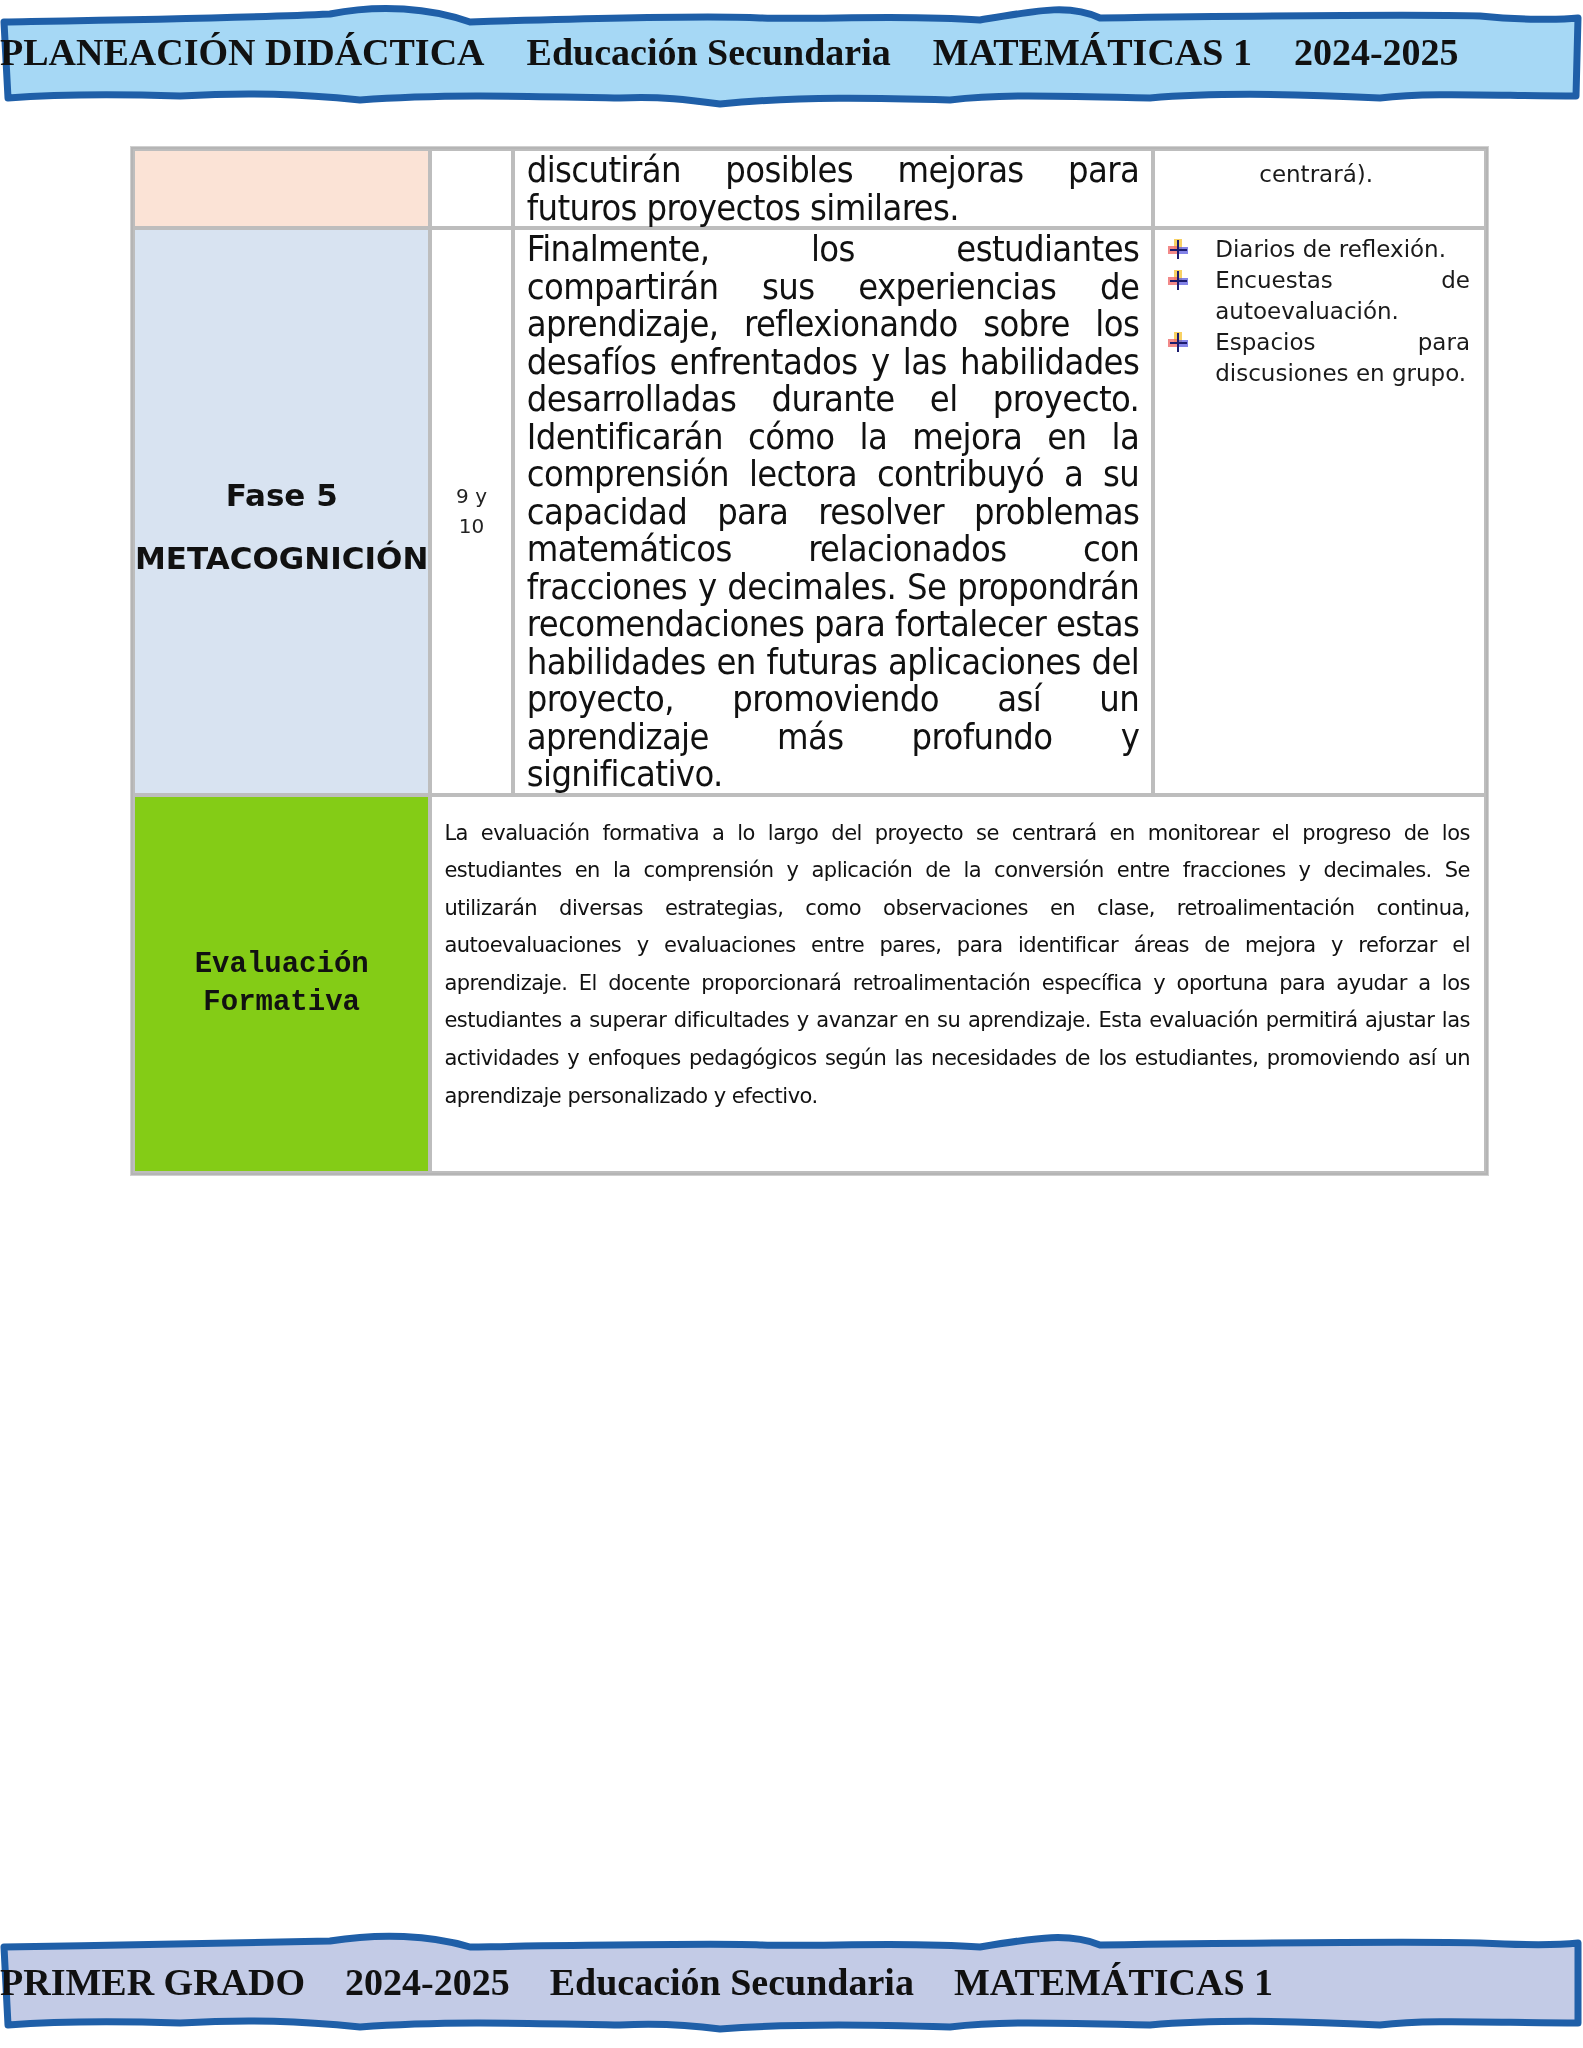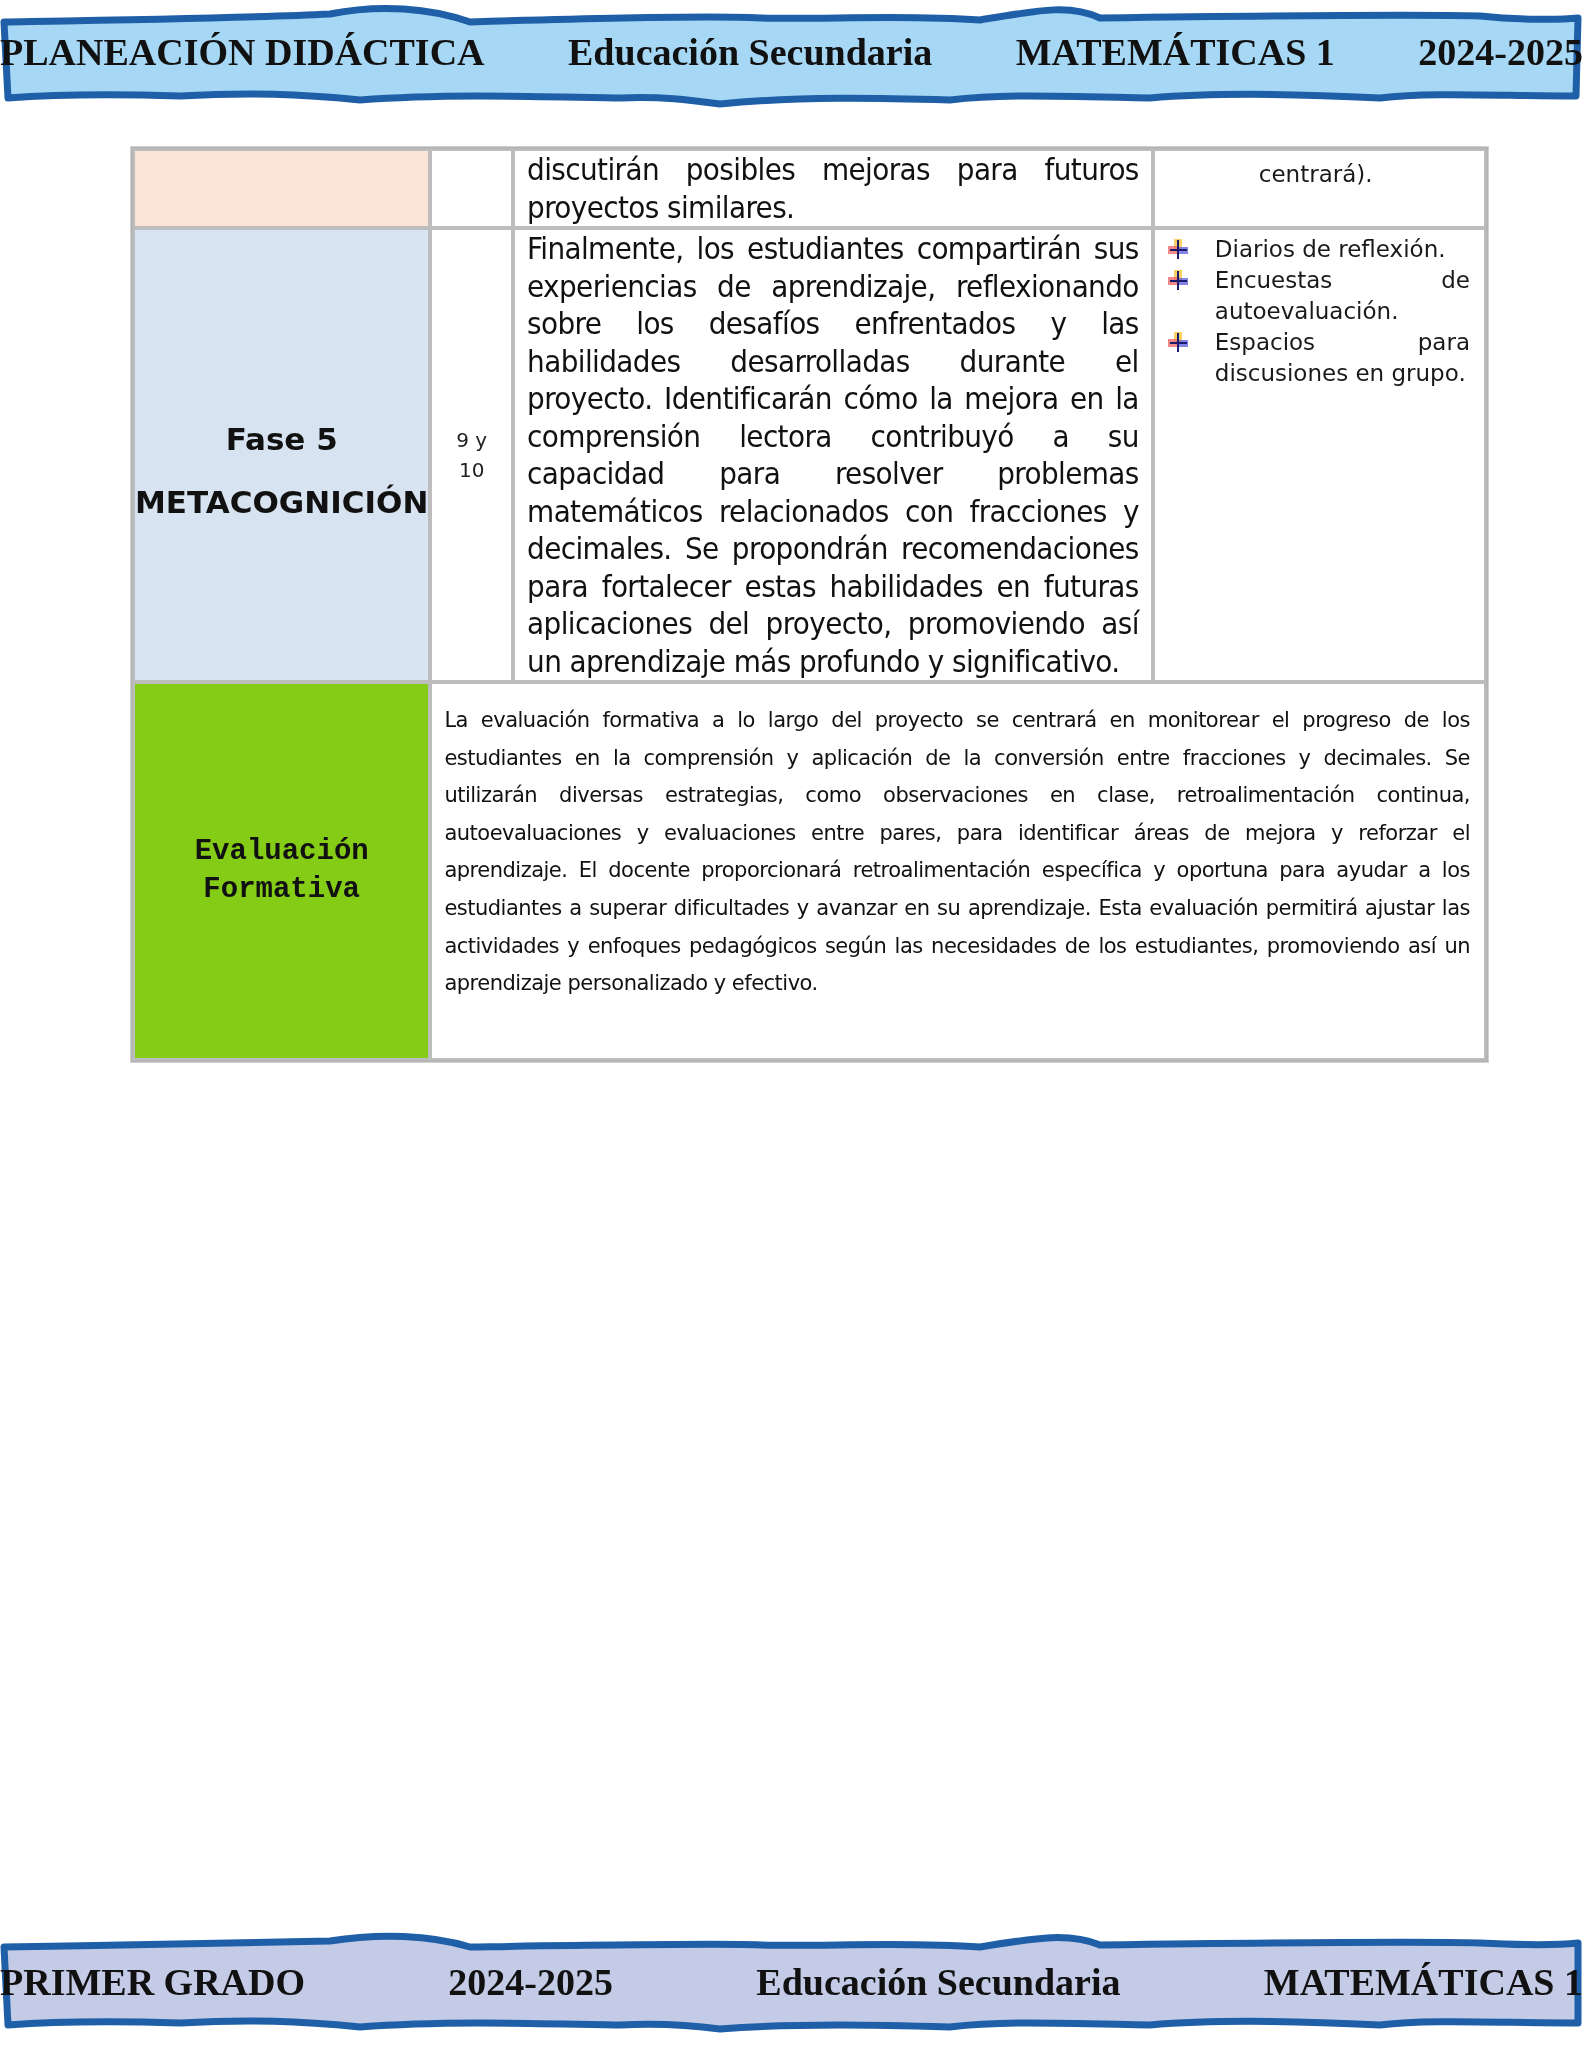--- a/index.html
+++ b/index.html
@@ -5,21 +5,21 @@
   html, body { margin: 0; padding: 0; }
   body {
     width: 1583px; height: 2048px; position: relative; overflow: hidden;
     background: #ffffff;
   }
   .banner {
     position: absolute; left: 0; width: 1583px; height: 110px;
   }
   .banner svg { position: absolute; left: 0; top: 0; }
   .banner-text {
-    position: absolute; left: 0; right: 0; display: flex; justify-content: space-between;
+    position: absolute; left: 0; right: 0; display: flex; justify-content: flex-start;
     font-family: "Liberation Serif", serif; font-weight: bold; color: #111;
     white-space: nowrap; letter-spacing: 0px;
   }
   .banner-text span { display: inline-block; }
   #header { top: 0; }
   #header .banner-text { top: 30px; font-size: 38px; }
   #header .banner-text span + span { margin-left: 42px; }
   #footer { top: 1925px; }
   #footer .banner-text { top: 35px; font-size: 38px; }
   #footer .banner-text span + span { margin-left: 40px; }
@@ -30,21 +30,21 @@
     width: 1357px;
     font-family: "DejaVu Sans", sans-serif;
     border: 2px solid #b5b5b5;
     outline: 1px solid #d0d0d0;
   }
   table.plan td {
     border: 2px solid #bdbdbd; vertical-align: top; padding: 0; box-sizing: border-box;
   }
   .c-label { width: 261px; text-align: center; vertical-align: middle !important; font-weight: bold; color: #111; }
   .c-session { width: 87px; text-align: center; vertical-align: middle !important; font-size: 20px; color: #222; line-height: 30px; }
-  .c-content { width: 670px; font-size: 31px; line-height: 37.5px; color: #111; text-align: justify; padding: 0 12px 0 12px !important; font-family: "DejaVu Sans Condensed", "DejaVu Sans", sans-serif; letter-spacing: -0.6px; }
+  .c-content { width: 670px; font-size: 36px; line-height: 37.5px; color: #111; text-align: justify; padding: 0 12px 0 12px !important; font-family: "DejaVu Sans Condensed", "DejaVu Sans", sans-serif; letter-spacing: -0.6px; }
   .c-res { width: 339px; font-size: 22px; line-height: 31px; color: #1a1a1a; }
   .bg-pink { background: #fbe3d6; }
   .bg-blue { background: #d8e3f1; }
   .bg-green { background: #84cc16; font-family: Liberation Mono, monospace; }
   .bg-blue2 { background: #deeaf6; }
 
   .row1 td { height: 78px; }
   .row2 td { height: 454px; }
   .row3 td { height: 378px; }
   .row4 td { height: 317px; }

